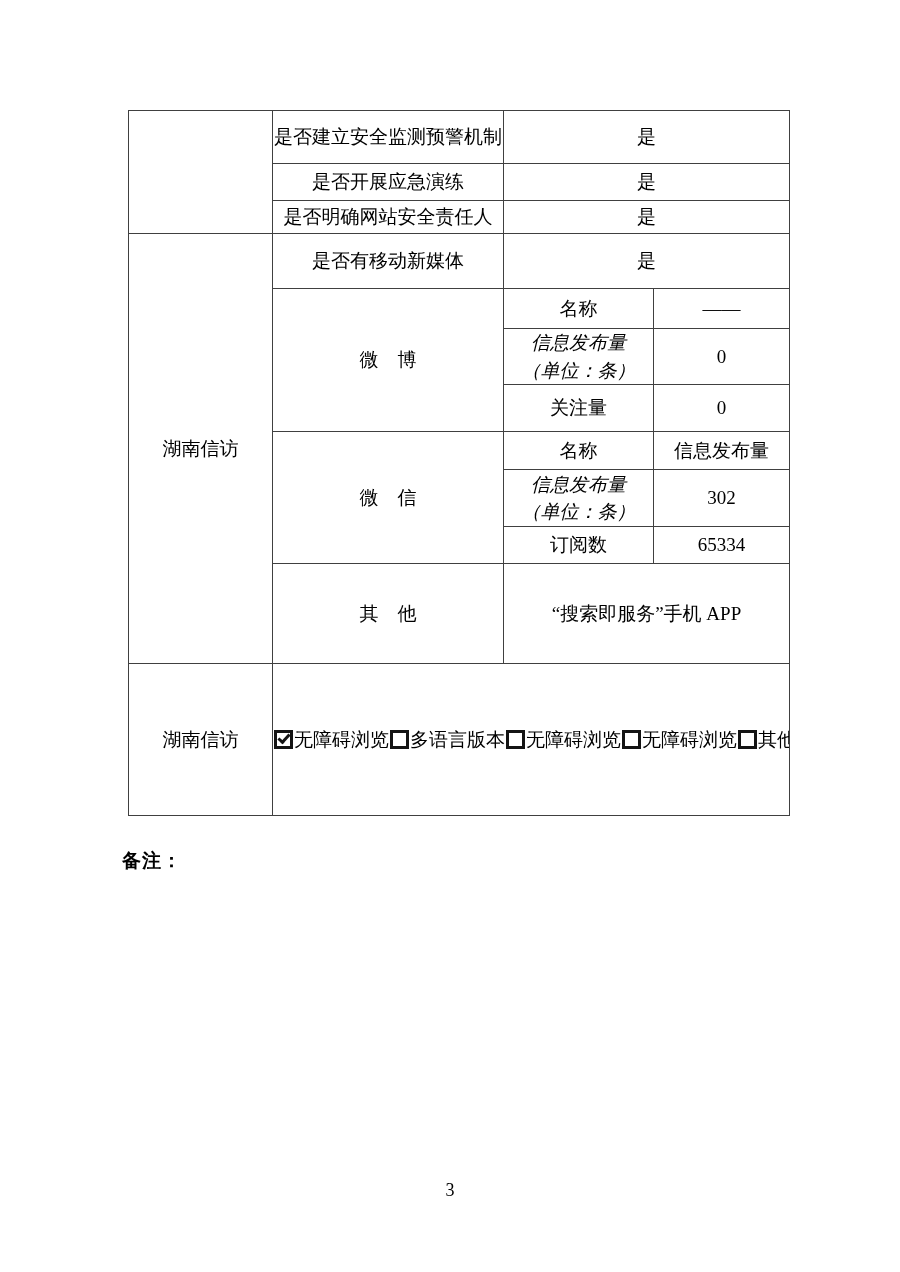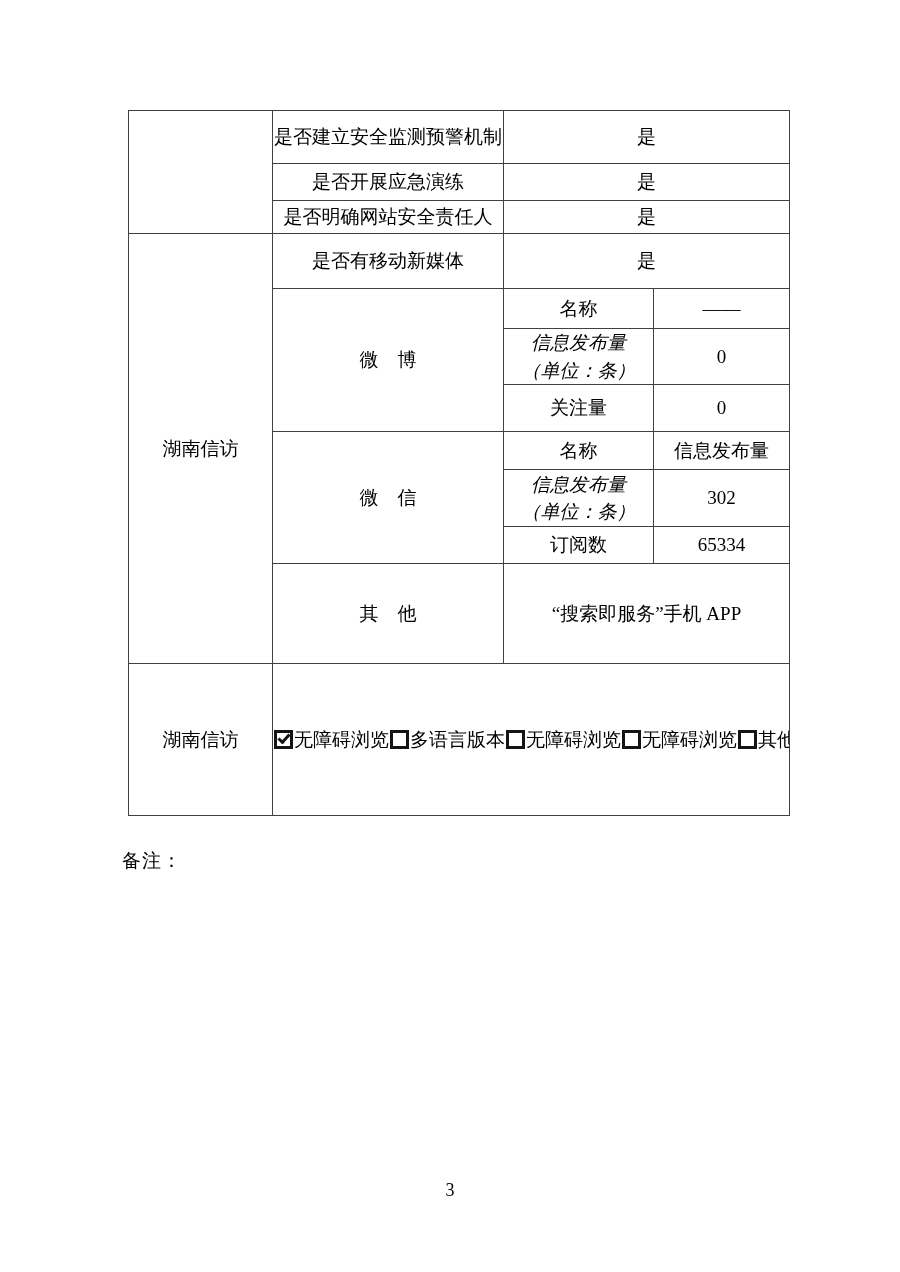--- a/index.html
+++ b/index.html
@@ -59,21 +59,21 @@
     height: 4px;
     border-left: 3px solid #141414;
     border-bottom: 3px solid #141414;
     transform: rotate(-48deg);
   }
   .notes {
     position: absolute;
     left: 122px;
     top: 848px;
     font-size: 19px;
-    font-weight: normal;
+    font-weight: bold;
     letter-spacing: 1px;
   }
   .pagenum {
     position: absolute;
     left: 0;
     top: 1180px;
     width: 100%;
     text-align: center;
     font-size: 18px;
   }

